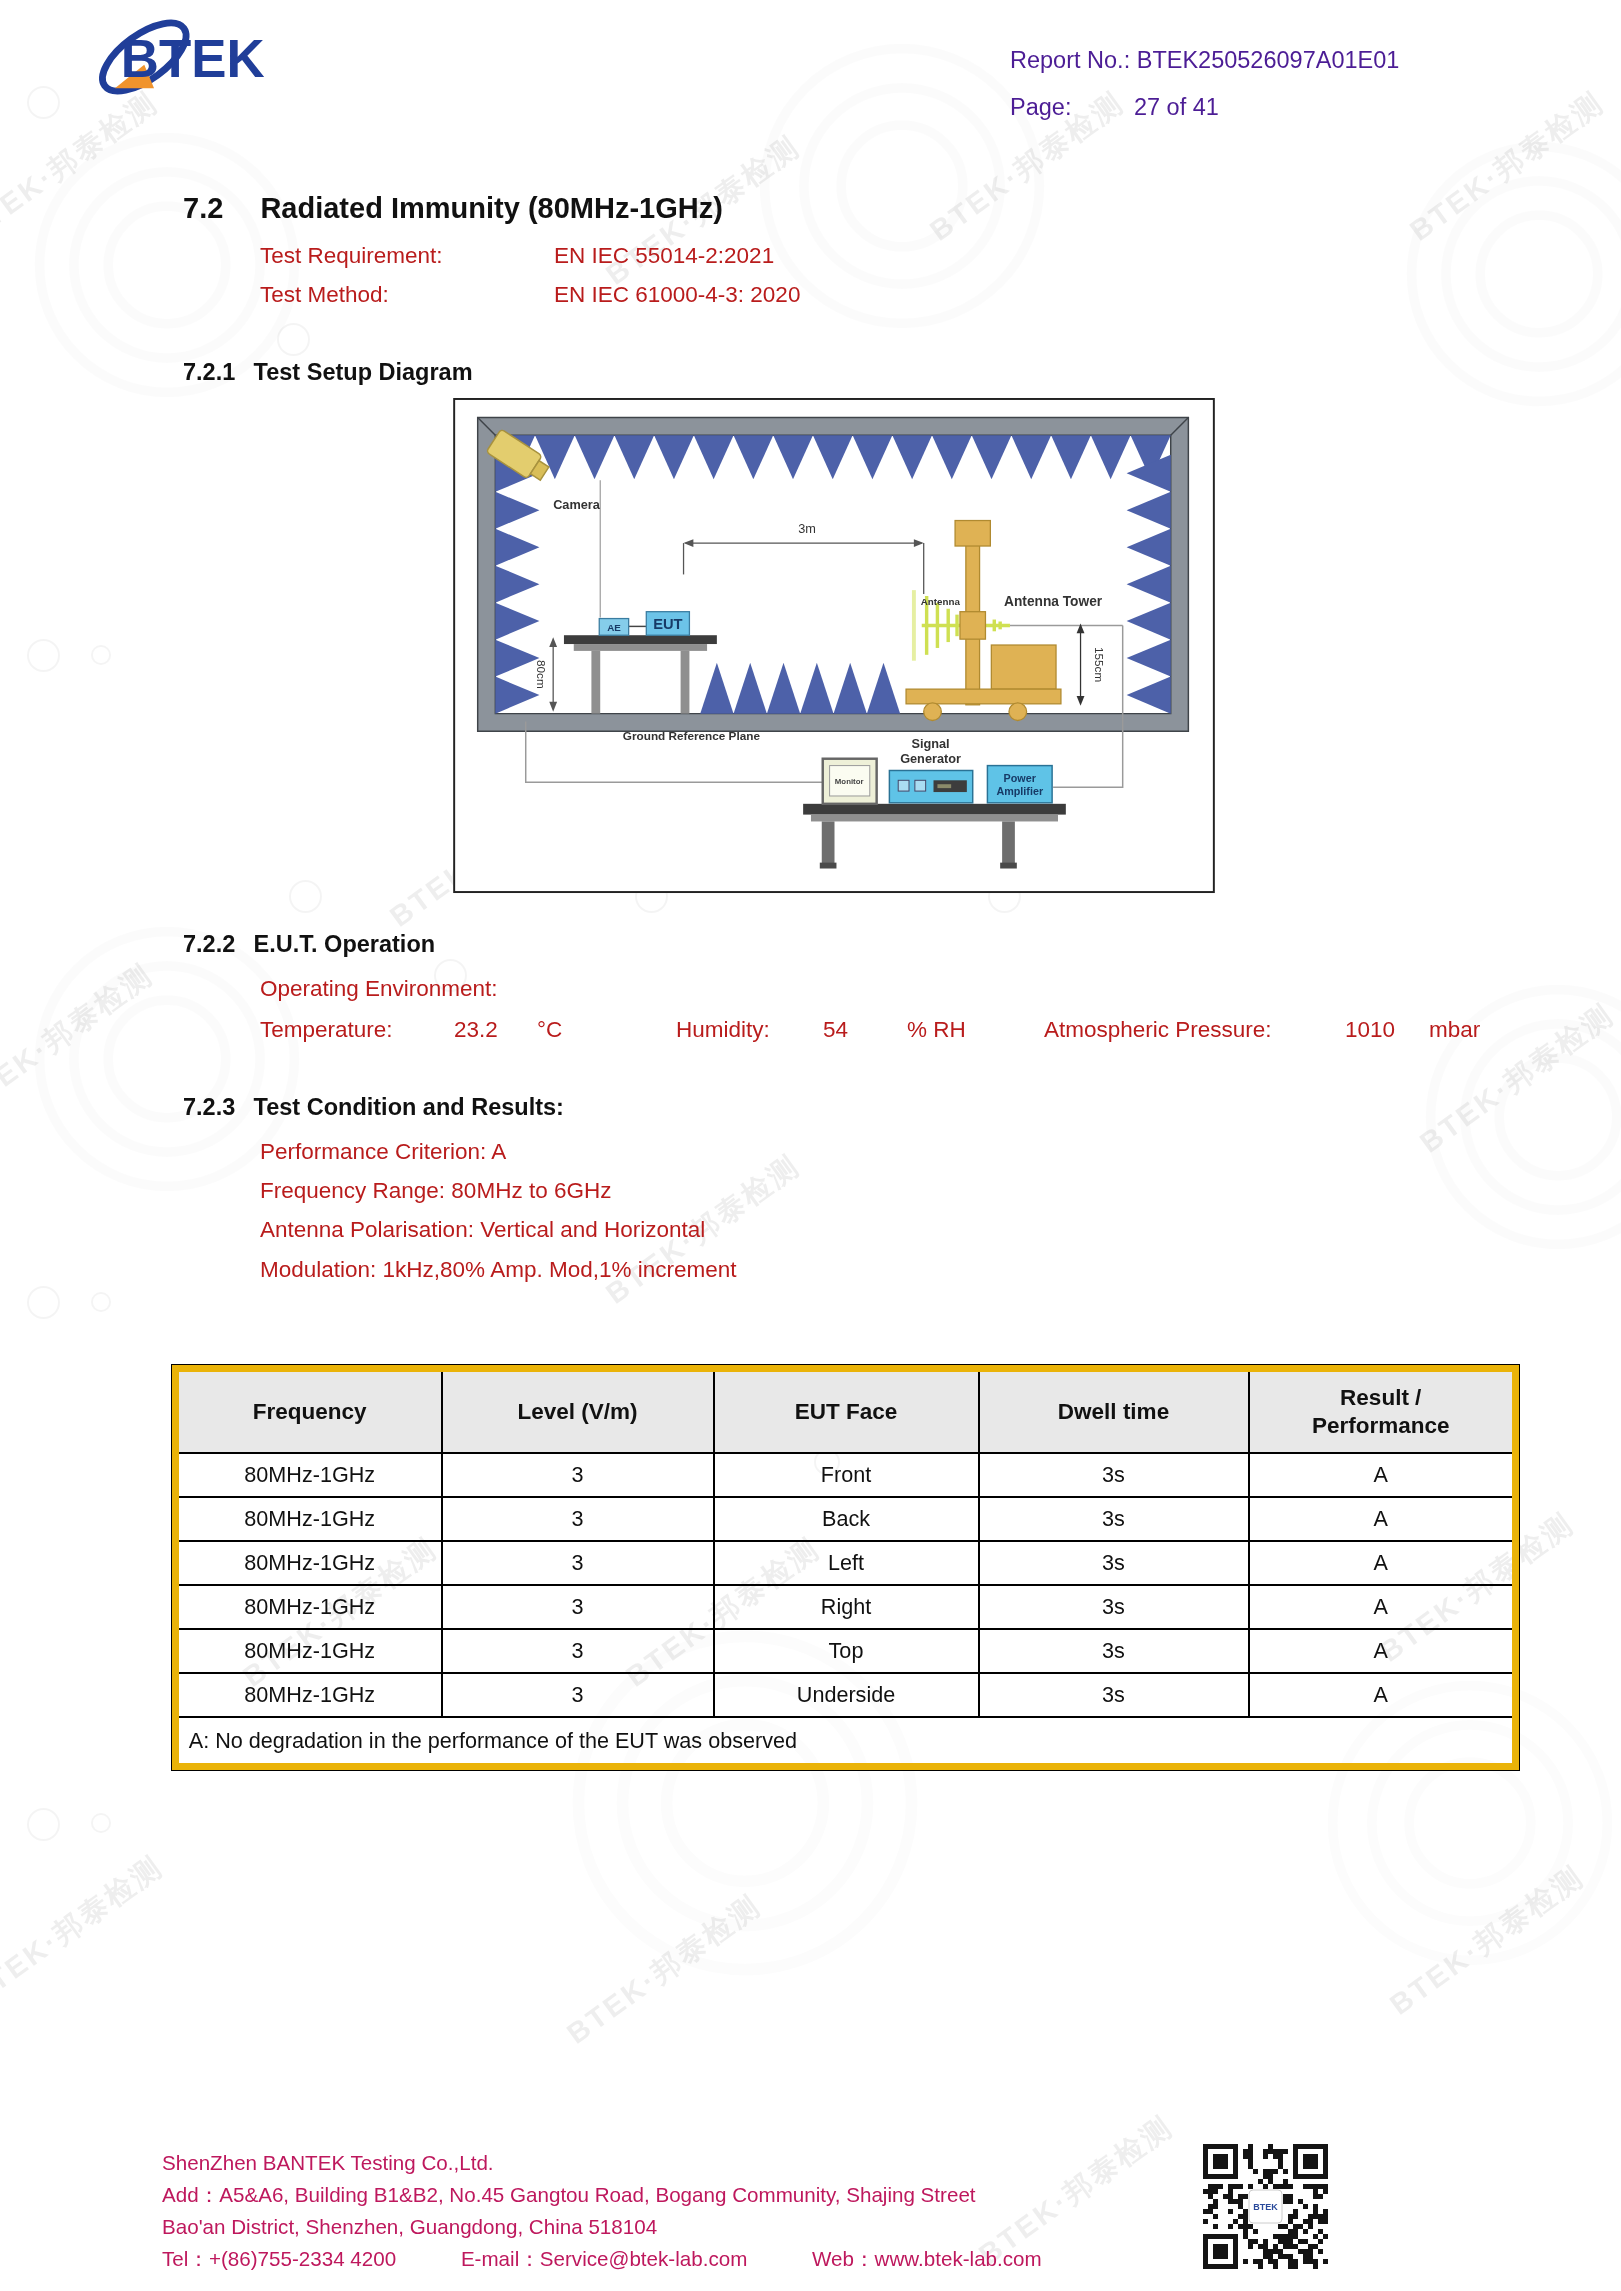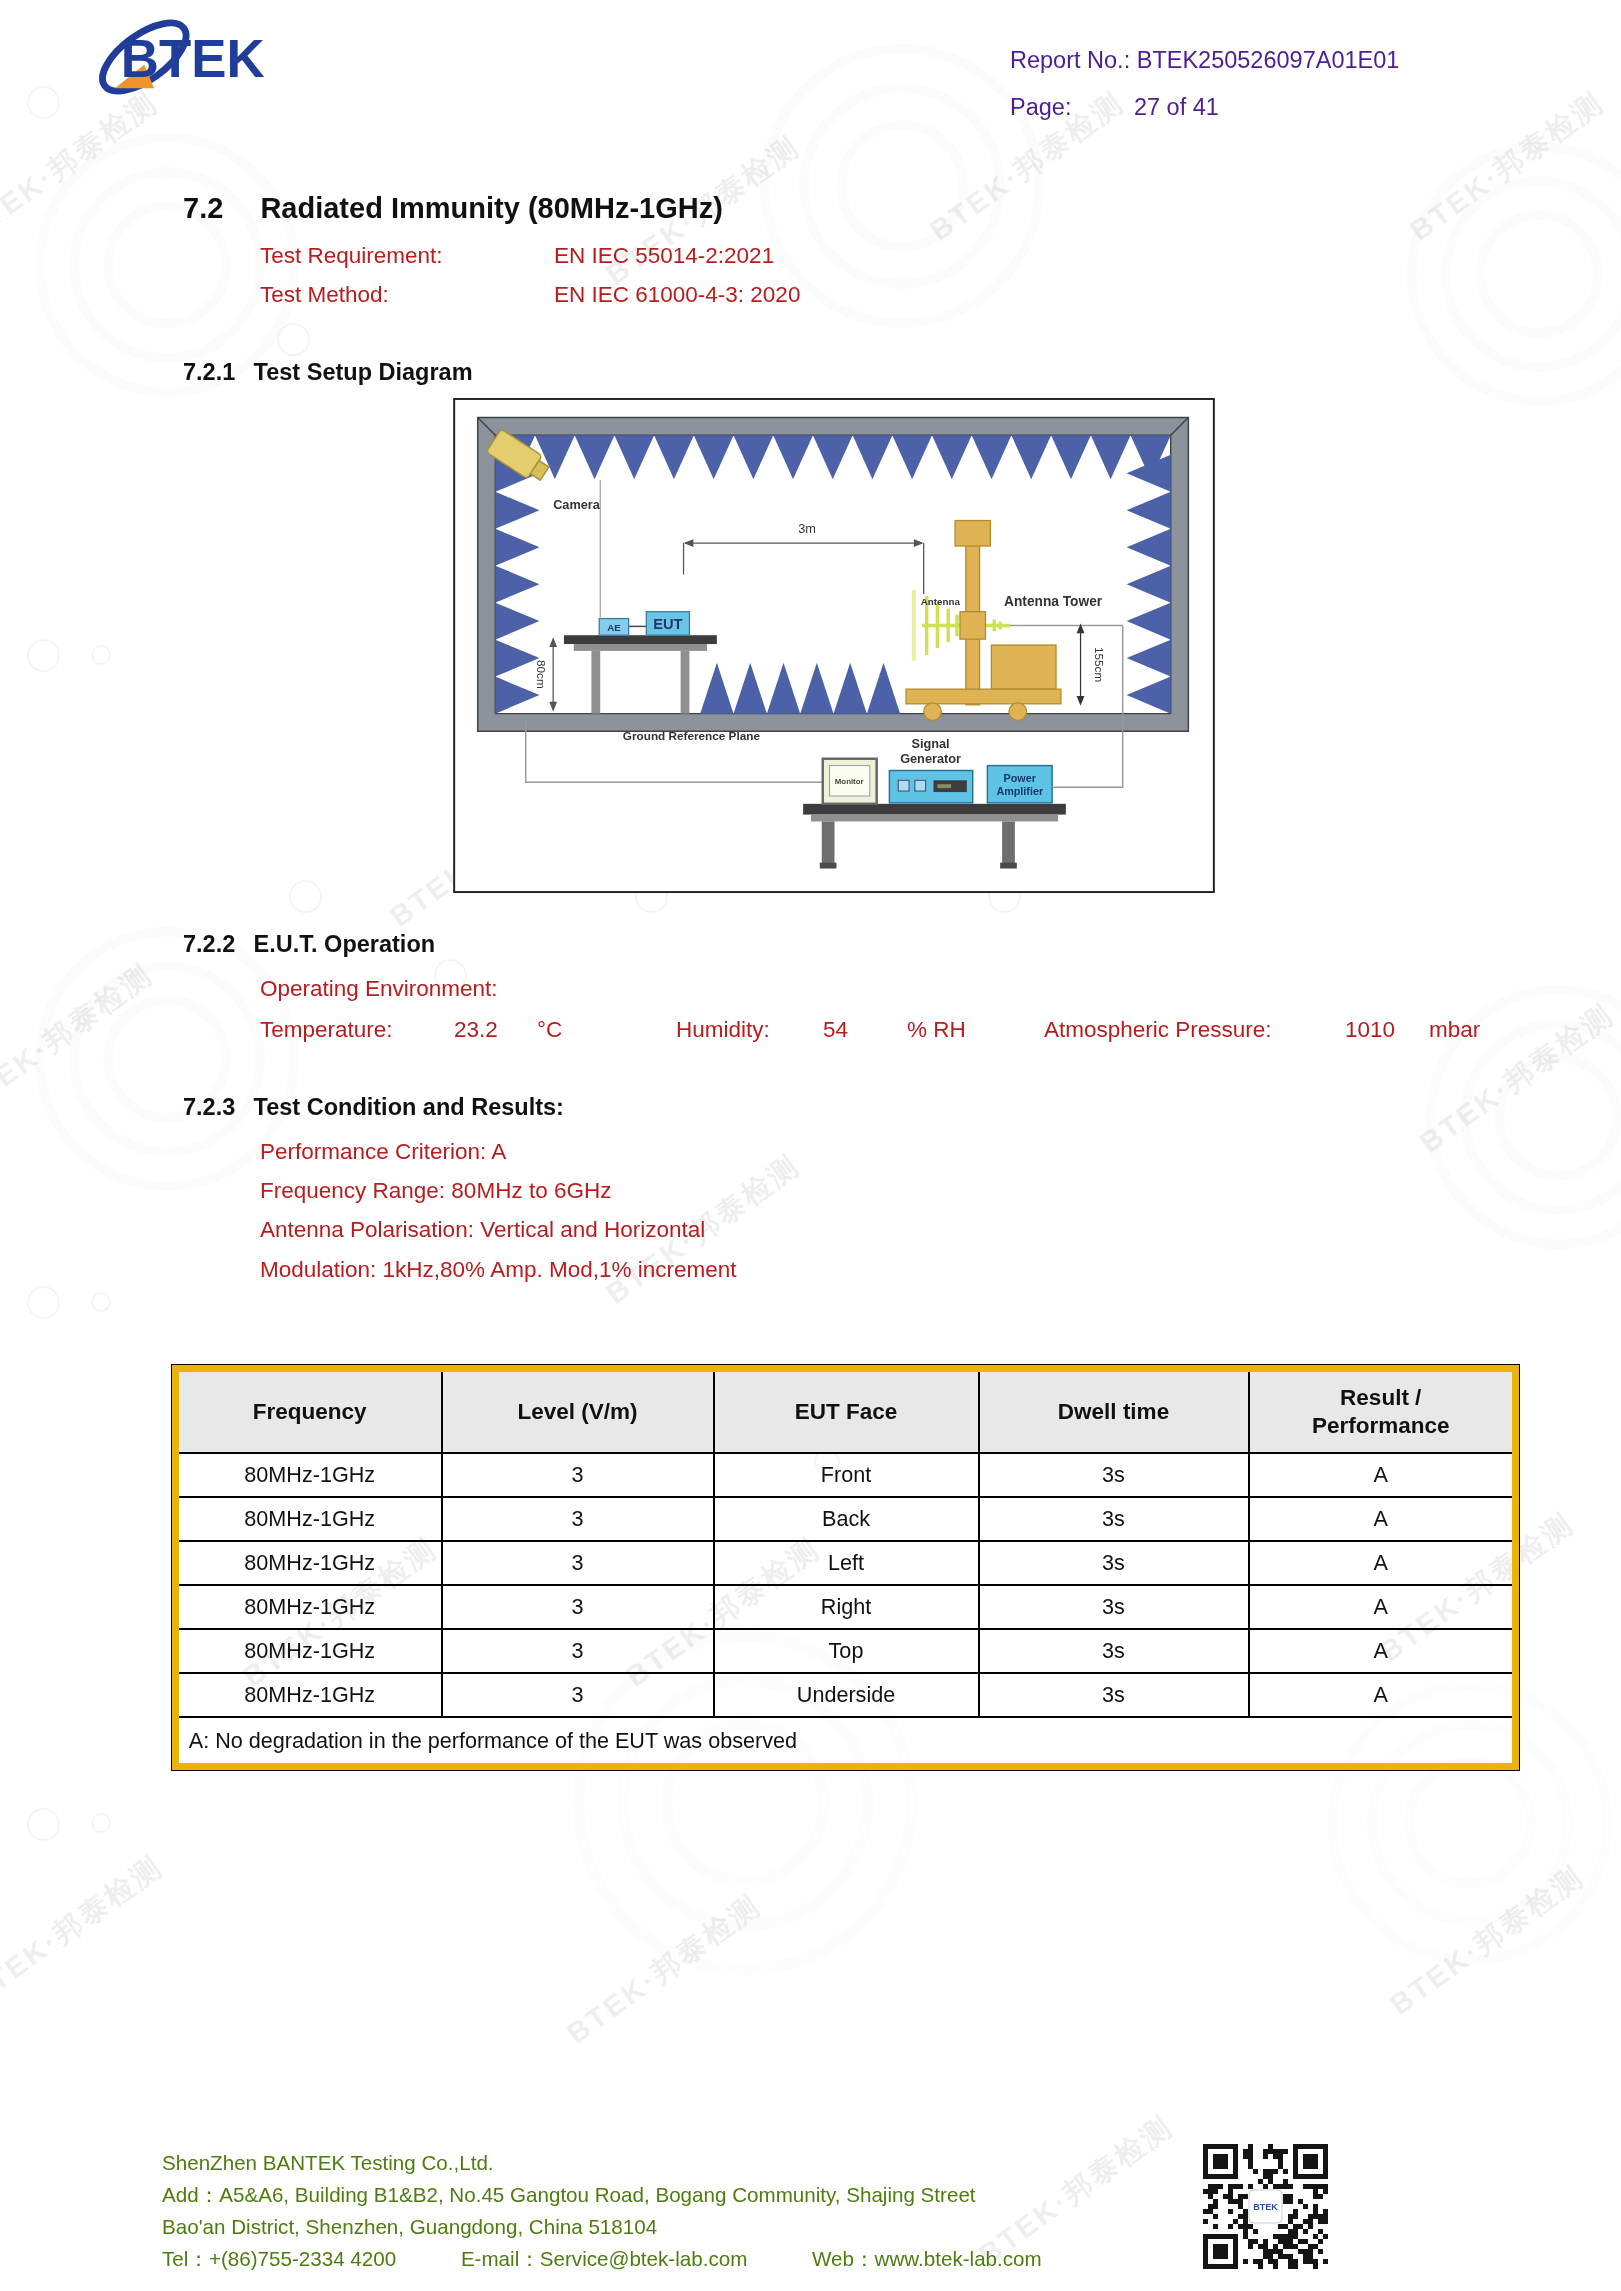--- a/index.html
+++ b/index.html
@@ -21,21 +21,21 @@
   .body-t{font-size:22.5px;color:#b91c1c;}
   
   table.res{border-collapse:collapse;width:1338px;table-layout:fixed;background:transparent;}
   table.res th,table.res td{border:2px solid #000;text-align:center;color:#111;}
   table.res{border:7px solid #eab308;outline:1px solid #000;}
   table.res th{background:#e8e8e8;font-size:22.5px;font-weight:bold;height:78px;}
   table.res td{font-size:21.6px;height:40px;font-weight:normal;}
   table.res td.note{text-align:left;padding-left:9.8px;height:43px;}
   .th-wrap{max-width:172px;margin:0 auto;line-height:1.25;}
   
-  .ft{font-size:20.6px;color:#4d7c0f;line-height:32px;}
+  .ft{font-size:20.6px;color:#be185d;line-height:32px;}
   svg text{font-family:"Liberation Sans",sans-serif;}
 </style>
 </head>
 <body>
 
 <div class="page">
 
   <svg class="ripple abs" style="left:19.6px;top:118px" width="294" height="294" viewBox="0 0 300 300">
       <g fill="none" stroke="rgba(0,0,0,0.03)" stroke-width="10">
         <circle cx="150" cy="150" r="60"></circle>

